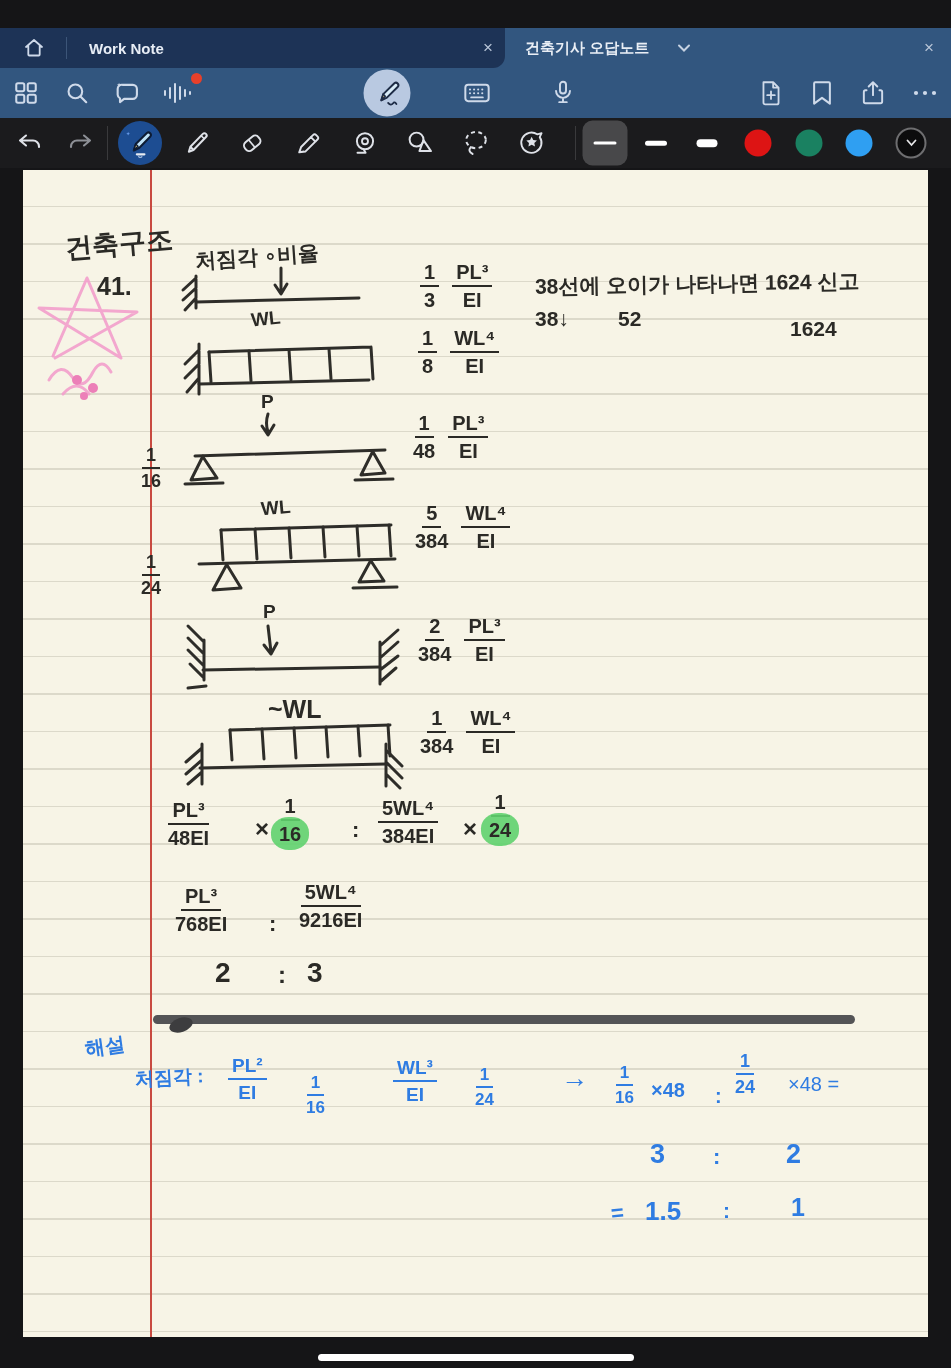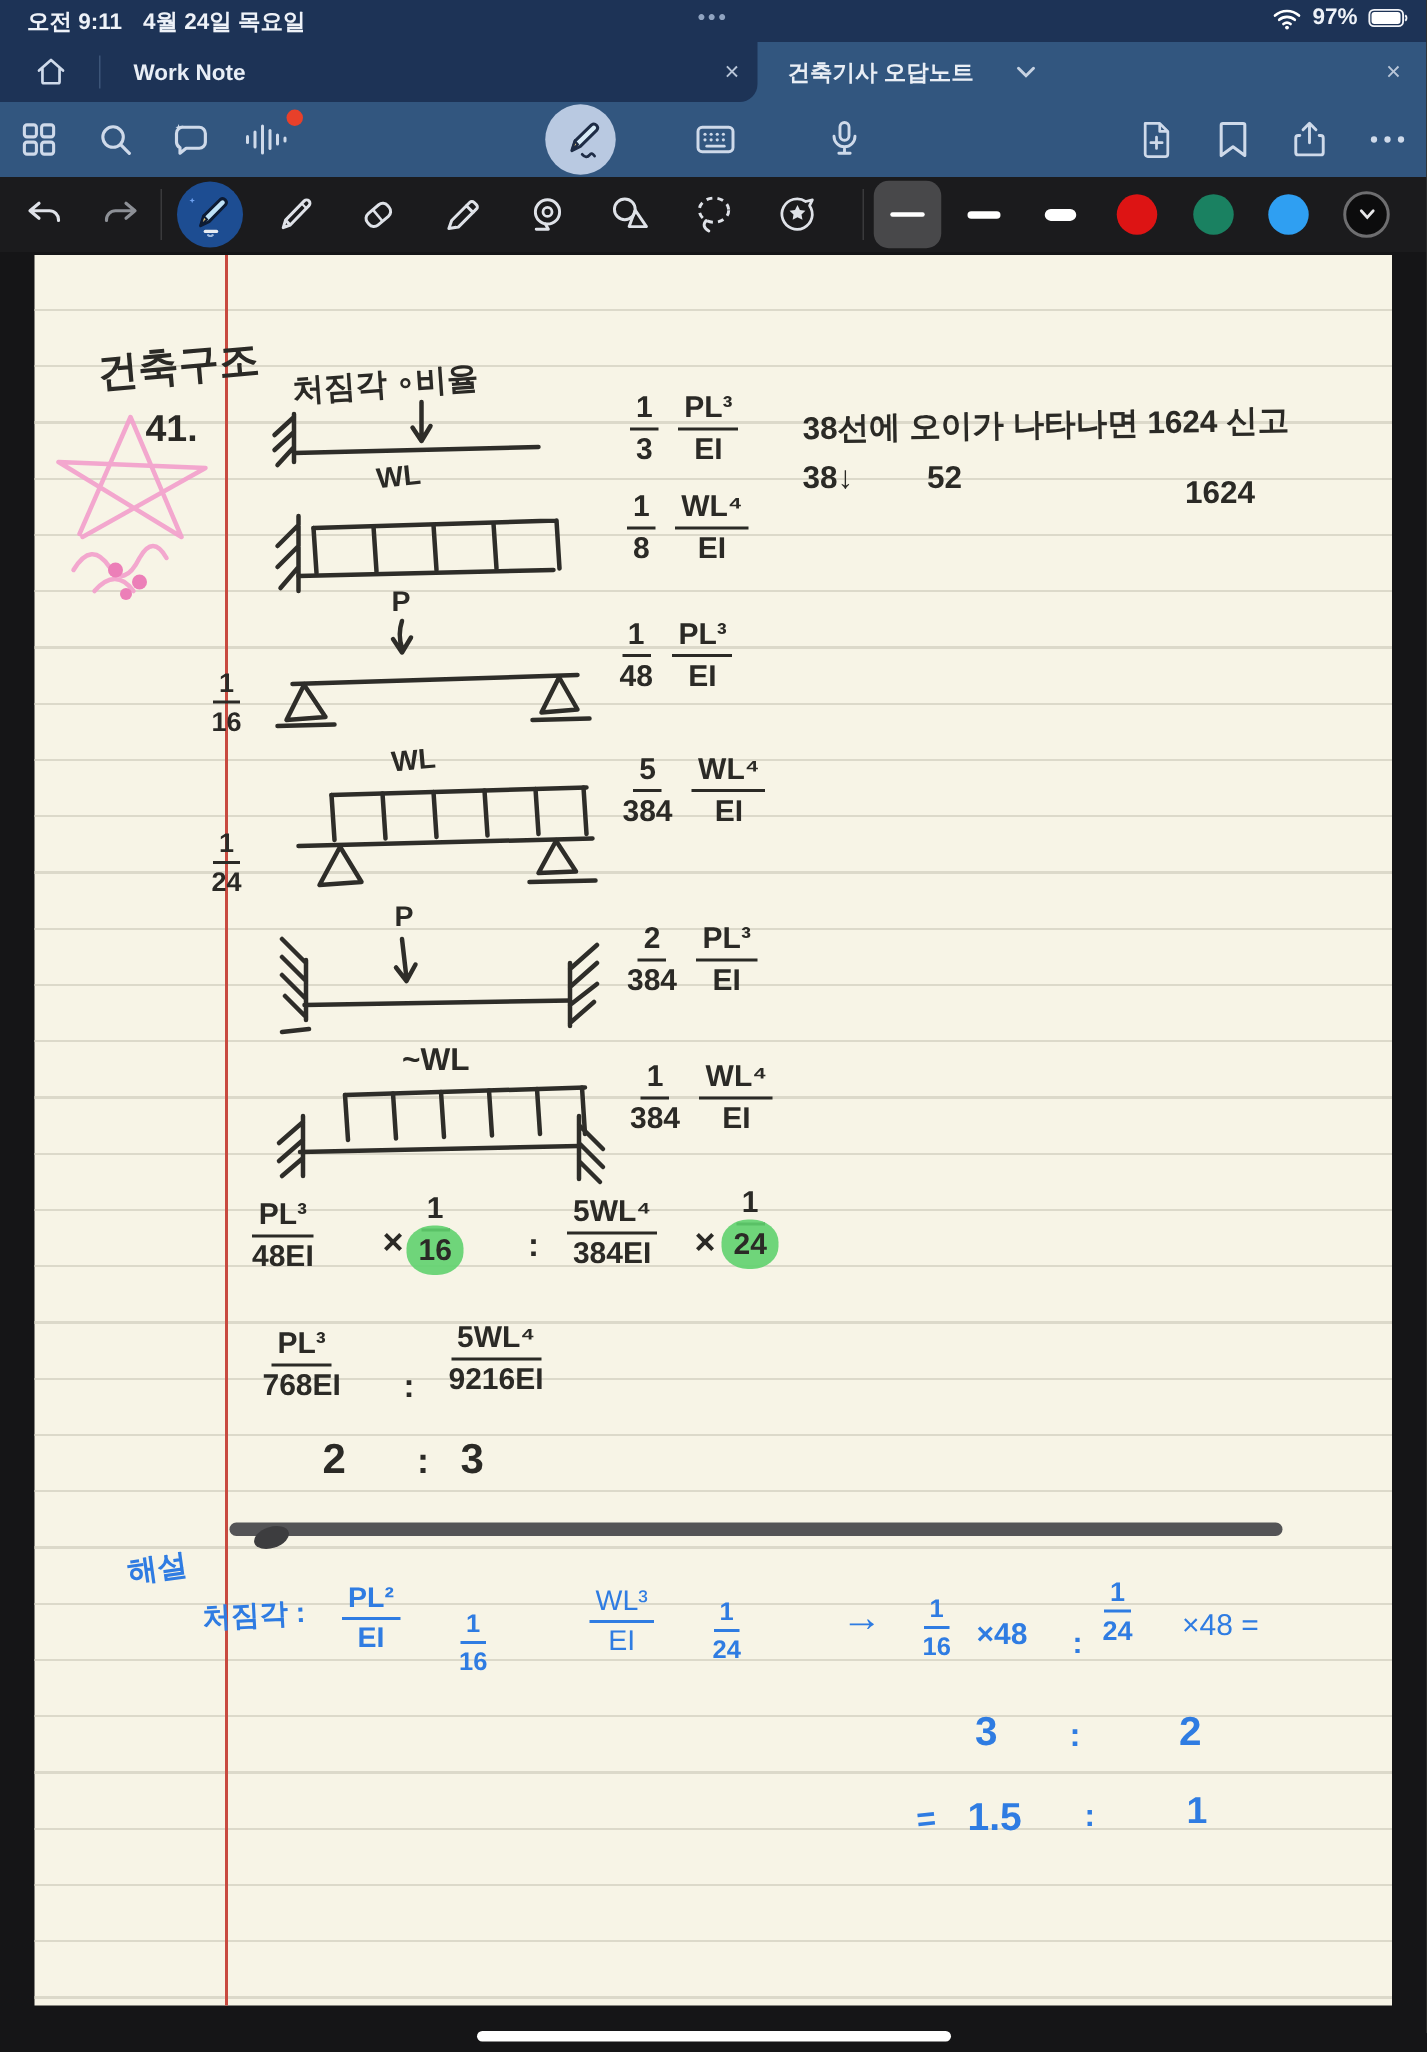--- a/index.html
+++ b/index.html
@@ -63,39 +63,20 @@
   .beam path{stroke:#2e2d29;stroke-width:3;fill:none;stroke-linecap:round;stroke-linejoin:round;}
   .marker-div{position:absolute;left:130px;top:845px;width:702px;height:9px;border-radius:5px;background:#545456;}
   .marker-blob{position:absolute;left:146px;top:848px;width:24px;height:14px;border-radius:50%;background:#3d3d3f;transform:rotate(-18deg);}
   .pink path{stroke:#f2a0cc;fill:none;stroke-linecap:round;stroke-linejoin:round;opacity:.92;}
 </style>
 </head>
 <body>
 
 <div class="screen">
 
-  <div class="statusbar">
-    <div class="left">
-      <span>오전 9:11</span>
-      <span>4월 24일 목요일</span>
-    </div>
-    <div class="dots">•••</div>
-    <div class="right">
-      <svg width="20" height="16" viewBox="0 0 24 20">
-        <path d="M2 8 a15 15 0 0 1 20 0 M5.5 11.5 a10 10 0 0 1 13 0 M9 15 a5 5 0 0 1 6 0" fill="none" stroke="#fff" stroke-width="2.2" stroke-linecap="round"></path>
-        <circle cx="12" cy="18" r="1.6" fill="#fff"></circle>
-      </svg>
-      <span>97%</span>
-      <svg width="27" height="14" viewBox="0 0 30 14">
-        <rect x="1" y="1" width="25" height="12" rx="3.5" fill="none" stroke="#f2f4f8" stroke-width="1.4"></rect>
-        <rect x="2.6" y="2.6" width="21.5" height="8.8" rx="2.2" fill="#fff"></rect>
-        <path d="M27.6 5 a2.6 2.6 0 0 1 0 4" fill="none" stroke="#f2f4f8" stroke-width="1.4"></path>
-      </svg>
-    </div>
-  </div>
 
   <div class="tabrow">
     <div class="tab-active">
       <span class="label">건축기사 오답노트</span>
       <svg width="14" height="10" viewBox="0 0 14 10" style="margin-left:8px">
         <path d="M2 2.5 L7 7.5 L12 2.5" fill="none" stroke="#c6d2e2" stroke-width="2" stroke-linecap="round"></path>
       </svg>
       <span class="tabclose" style="right:17px;top:10px">×</span>
     </div>
     <div class="tab-dark">
@@ -411,21 +392,21 @@
         <span class="frac">
             <span class="fn">2</span>
             <span class="fd">384</span>
           </span>
         <span class="frac">
             <span class="fn">PL³</span>
             <span class="fd">EI</span>
           </span>
       </div>
 
-      <div class="hw" style="left:245px;top:526px;font-size:21px;font-weight:700">~WL</div>
+      <div class="hw" style="left:245px;top:526px;font-size:25px;font-weight:700">~WL</div>
       <svg class="beam" style="left:135px;top:540px" width="255" height="85" viewBox="0 0 255 85">
         <path d="M72 20 L232 15"></path>
         <path d="M72 20 L74 50 M104 19 L106 49 M136 18 L138 48 M168 17 L170 47 M200 16 L202 46 M230 15 L232 46"></path>
         <path d="M42 58 L228 54"></path>
         <path d="M44 34 L44 74 M44 38 L28 52 M44 50 L28 64 M44 62 L30 74"></path>
         <path d="M228 34 L228 76 M228 40 L244 56 M228 52 L244 68 M228 64 L242 78"></path>
       </svg>
       <div class="fgroup hw" style="left:397px;top:538px;font-size:20px;font-weight:700">
         <span class="frac">
             <span class="fn">1</span>
@@ -477,21 +458,21 @@
       <div class="hwb" style="left:62px;top:866px;font-size:20px;font-weight:700;transform:rotate(-8deg)">해설</div>
       <div class="hwb" style="left:112px;top:898px;font-size:19px;font-weight:700;transform:rotate(-3deg)">처짐각 :</div>
       <div class="hwb frac" style="left:205px;top:886px;font-size:19px;font-weight:700">
         <span class="fn">PL²</span>
           <span class="fd">EI</span>
       </div>
       <div class="hwb frac" style="left:283px;top:904px;font-size:17px;font-weight:700">
         <span class="fn">1</span>
           <span class="fd">16</span>
       </div>
-      <div class="hwb frac" style="left:370px;top:888px;font-size:19px;font-weight:400">
+      <div class="hwb frac" style="left:370px;top:888px;font-size:19px;font-weight:700">
         <span class="fn">WL³</span>
           <span class="fd">EI</span>
       </div>
       <div class="hwb frac" style="left:452px;top:896px;font-size:17px;font-weight:700">
         <span class="fn">1</span>
           <span class="fd">24</span>
       </div>
       <div class="hwb" style="left:538px;top:894px;font-size:27px;font-weight:700">→</div>
       <div class="hwb frac" style="left:592px;top:894px;font-size:17px;font-weight:700">
         <span class="fn">1</span>

